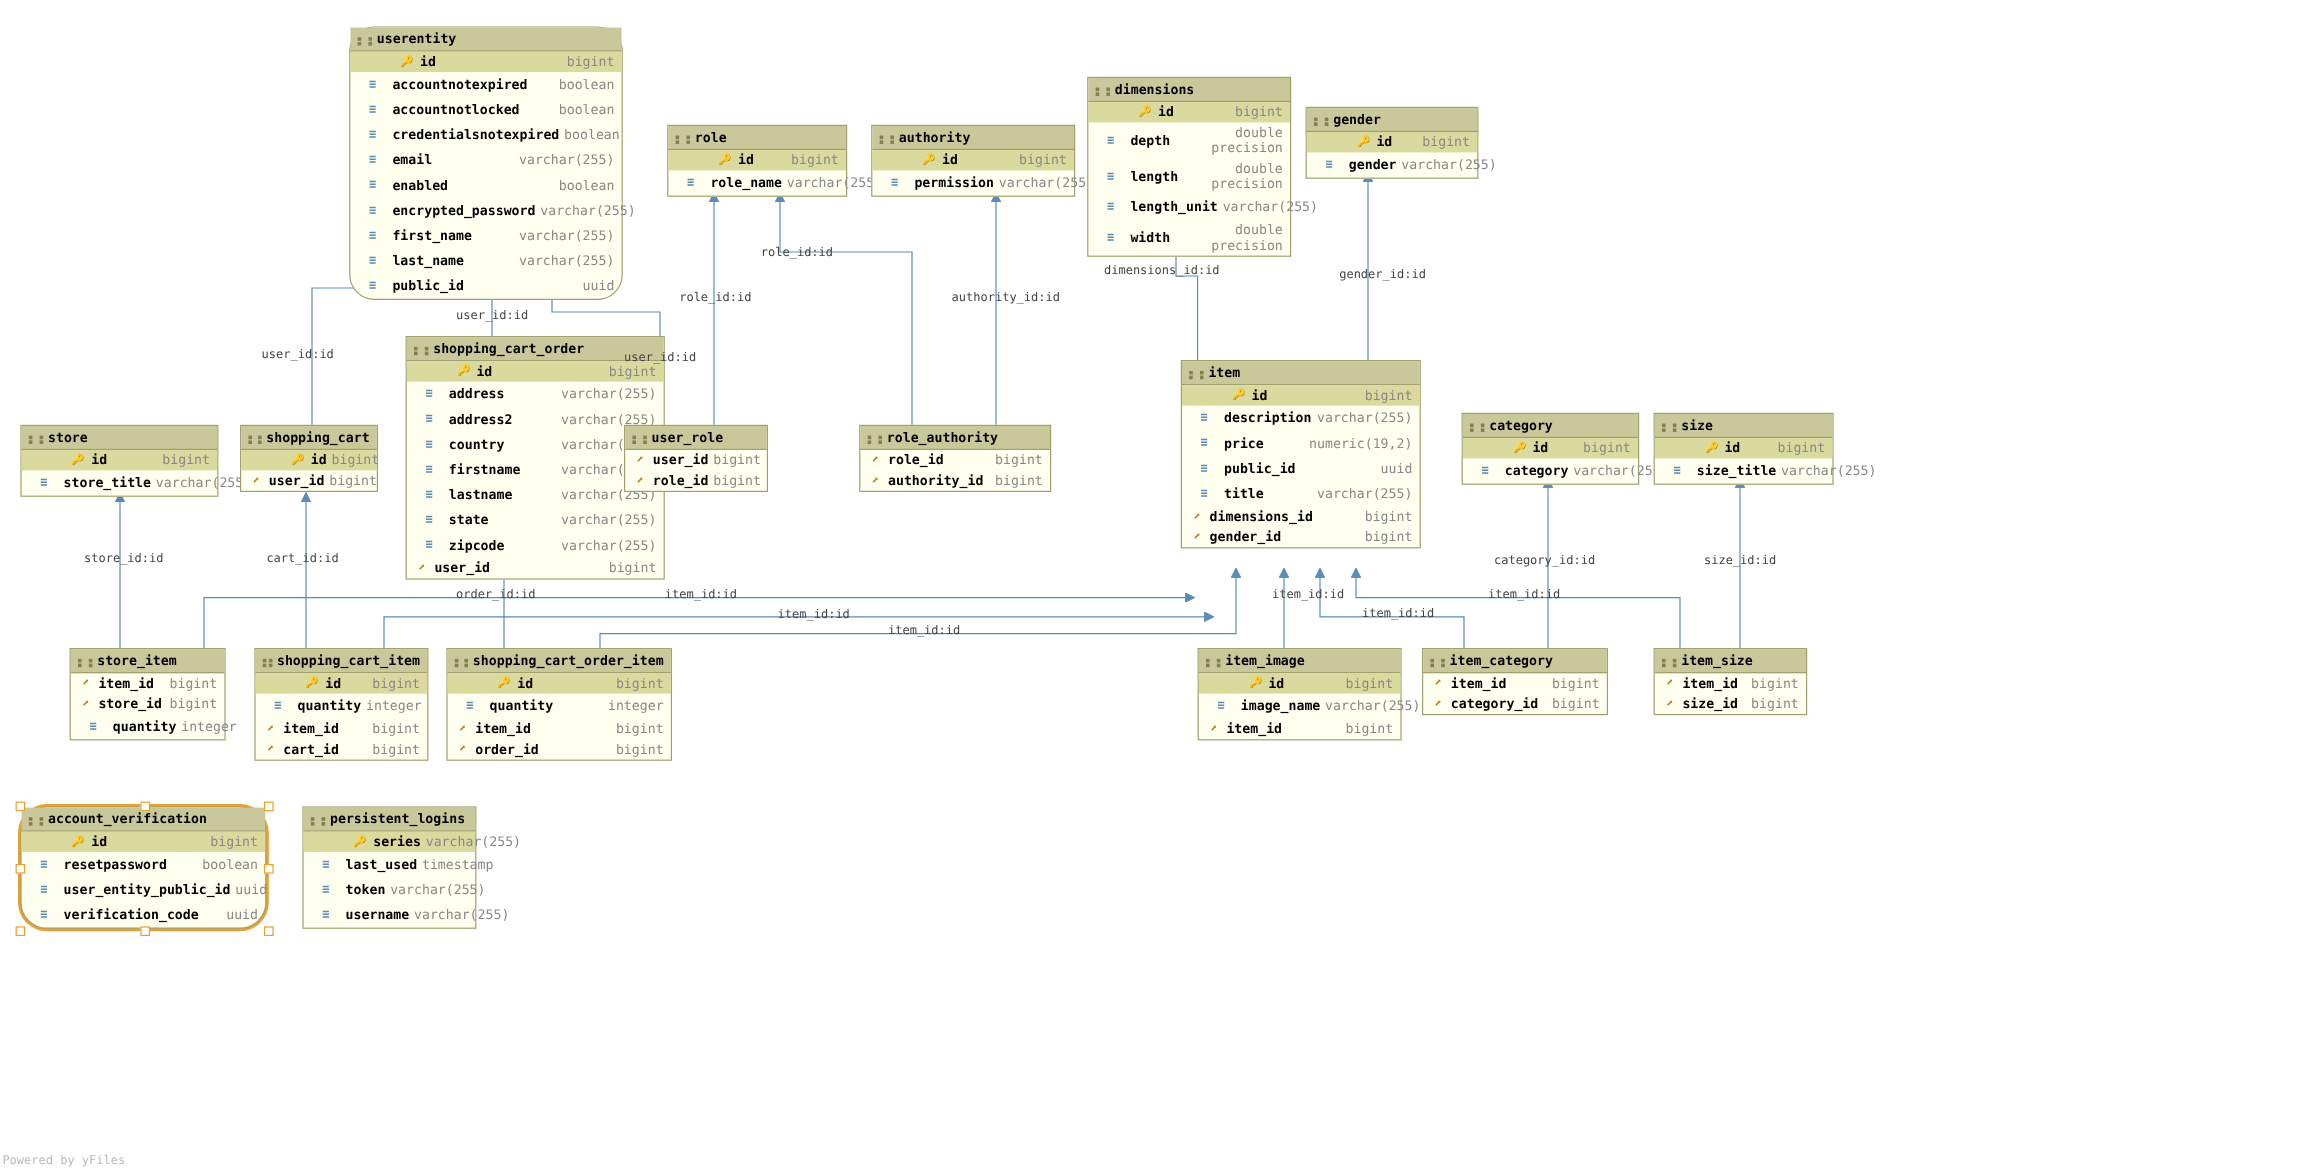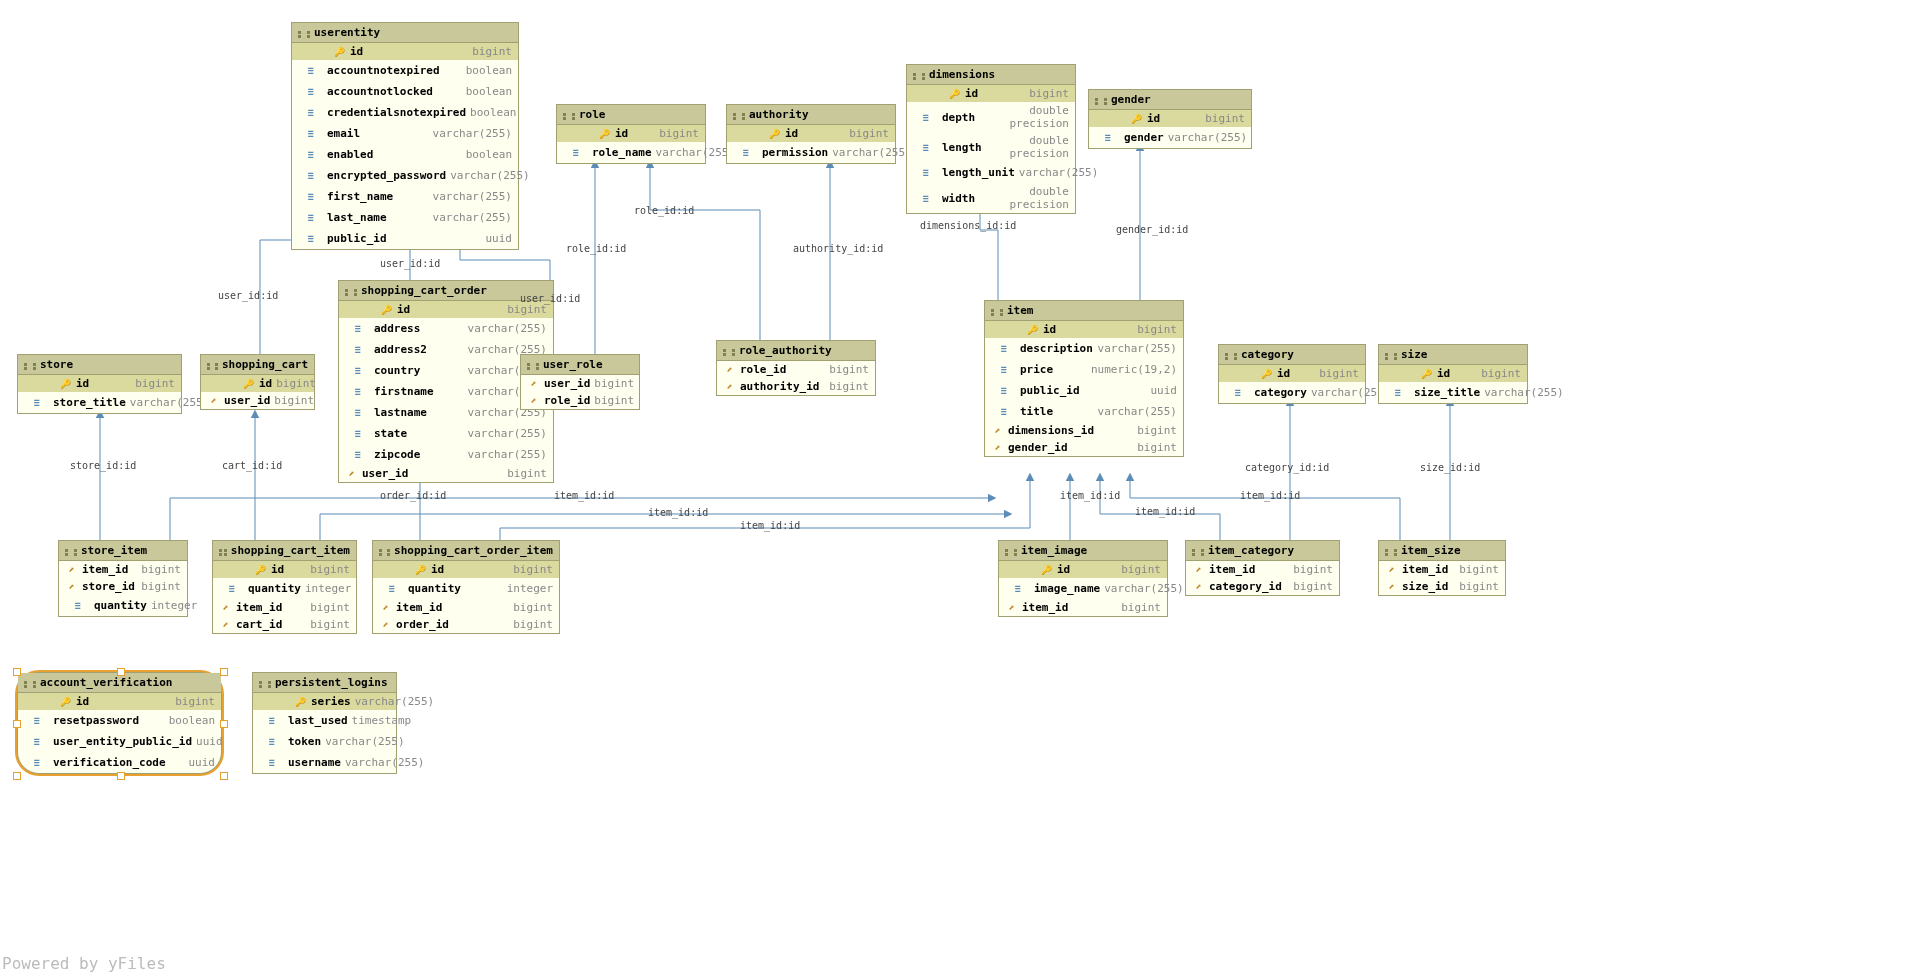--- a/index.html
+++ b/index.html
@@ -58,21 +58,21 @@
   }
   .col .cicon.key::before { content:"🔑"; font-size:9px; }
   .col .cicon.col::before { content:"≡"; color:#5b8bb7; font-weight:bold;}
   .col .cicon.fk::before { content:"⬈"; color:#c08020; font-weight:bold;}
   .colname { font-weight: bold; flex:0 0 auto;}
   .coltype { color: #888; margin-left:auto; text-align:right;}
   svg.links { position:absolute; left:0; top:0; width:1915px; height:975px; pointer-events:none; }
   svg.links path { stroke:#5b8bb7; stroke-width:1; fill:none; }
   svg.links .arrow { fill:#5b8bb7; }
   .linklabel { position:absolute; font-size:10px; color:#444; white-space:nowrap; }
-  .footer { position:absolute; left:2px; bottom:2px; font-size:16px; color:#bbb;}
+  .footer { position:absolute; left:2px; bottom:2px; font-size:10px; color:#bbb;}
   .selhandle { position:absolute; width:6px;height:6px;background:#fff;border:1px solid #e8a030;}
 </style>
 </head>
 <body>
 
 <svg class="links">
   <defs>
     <marker id="arr" viewBox="0 0 10 10" refX="8" refY="5" markerWidth="8" markerHeight="8" orient="auto">
       <path d="M0 0 L10 5 L0 10 z" class="arrow"></path>
     </marker>
@@ -94,21 +94,21 @@
       <path d="M500 540 L500 528 L1030 528 L1030 475" marker-end="url(#arr)"></path>
       <path d="M1070 540 L1070 475" marker-end="url(#arr)"></path>
       <path d="M1220 540 L1220 514 L1100 514 L1100 475" marker-end="url(#arr)"></path>
       <path d="M1290 540 L1290 400" marker-end="url(#arr)"></path>
       <path d="M1400 540 L1400 498 L1130 498 L1130 475" marker-end="url(#arr)"></path>
       <path d="M1450 540 L1450 400" marker-end="url(#arr)"></path>
     </g>
 </svg>
 
 <div id="entities">
-    <div class="entity" style="left: 291px; top: 22px; width: 228px;">
+    <div class="entity" style="left: 291px; top: 22px; width: 228px; border-radius: 21px;">
       <div class="entity-header">
         <span class="hicon"></span>
         <span>userentity</span>
       </div>
       <div class="col pk">
         <span class="cicon key"></span>
         <span class="colname">id</span>
         <span class="coltype">bigint</span>
       </div>
       <div class="col">
@@ -213,21 +213,21 @@
         <span class="cicon col"></span>
         <span class="colname">length_unit</span>
         <span class="coltype">varchar(255)</span>
       </div>
       <div class="col">
         <span class="cicon col"></span>
         <span class="colname">width</span>
         <span class="coltype">double precision</span>
       </div>
     </div>
-    <div class="entity" style="left: 1088px; top: 89px; width: 164px;">
+    <div class="entity" style="left: 1088px; top: 89px; width: 144px;">
       <div class="entity-header">
         <span class="hicon"></span>
         <span>gender</span>
       </div>
       <div class="col pk">
         <span class="cicon key"></span>
         <span class="colname">id</span>
         <span class="coltype">bigint</span>
       </div>
       <div class="col">
@@ -328,21 +328,21 @@
         <span class="cicon fk"></span>
         <span class="colname">user_id</span>
         <span class="coltype">bigint</span>
       </div>
       <div class="col">
         <span class="cicon fk"></span>
         <span class="colname">role_id</span>
         <span class="coltype">bigint</span>
       </div>
     </div>
-    <div class="entity" style="left: 716px; top: 340px; width: 160px;">
+    <div class="entity" style="left: 716px; top: 354px; width: 160px;">
       <div class="entity-header">
         <span class="hicon"></span>
         <span>role_authority</span>
       </div>
       <div class="col">
         <span class="cicon fk"></span>
         <span class="colname">role_id</span>
         <span class="coltype">bigint</span>
       </div>
       <div class="col">

